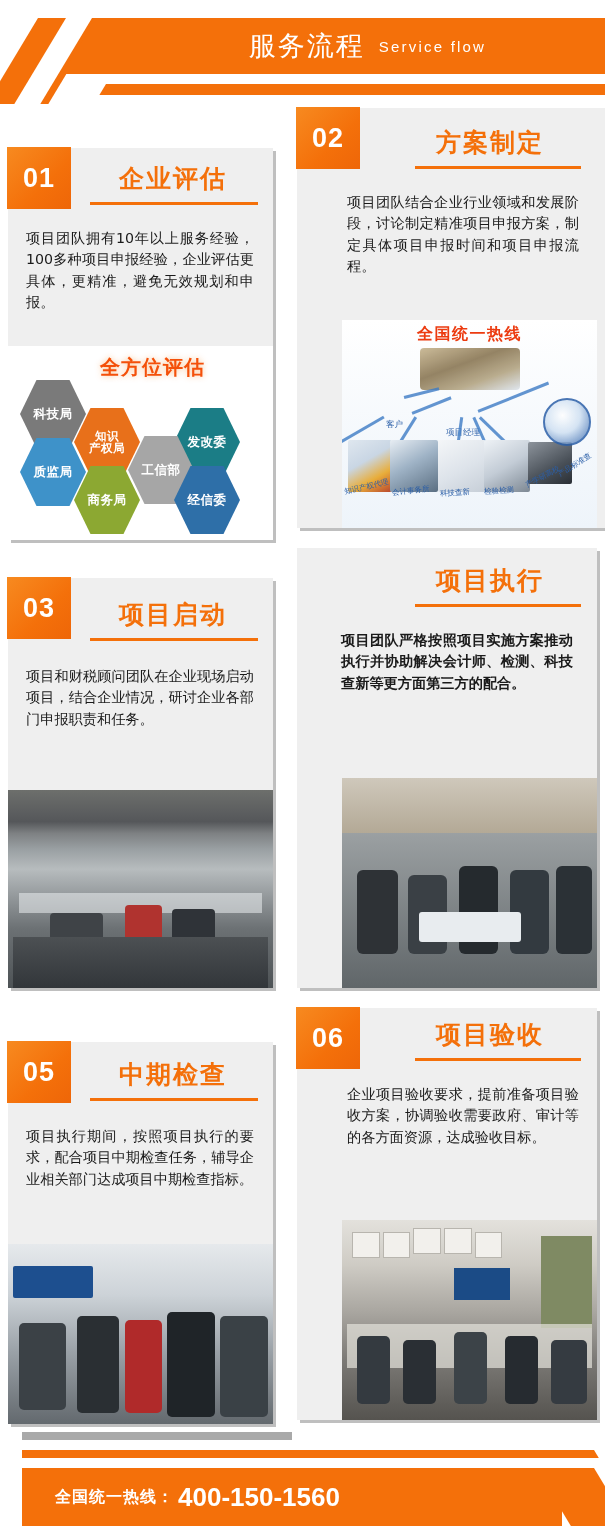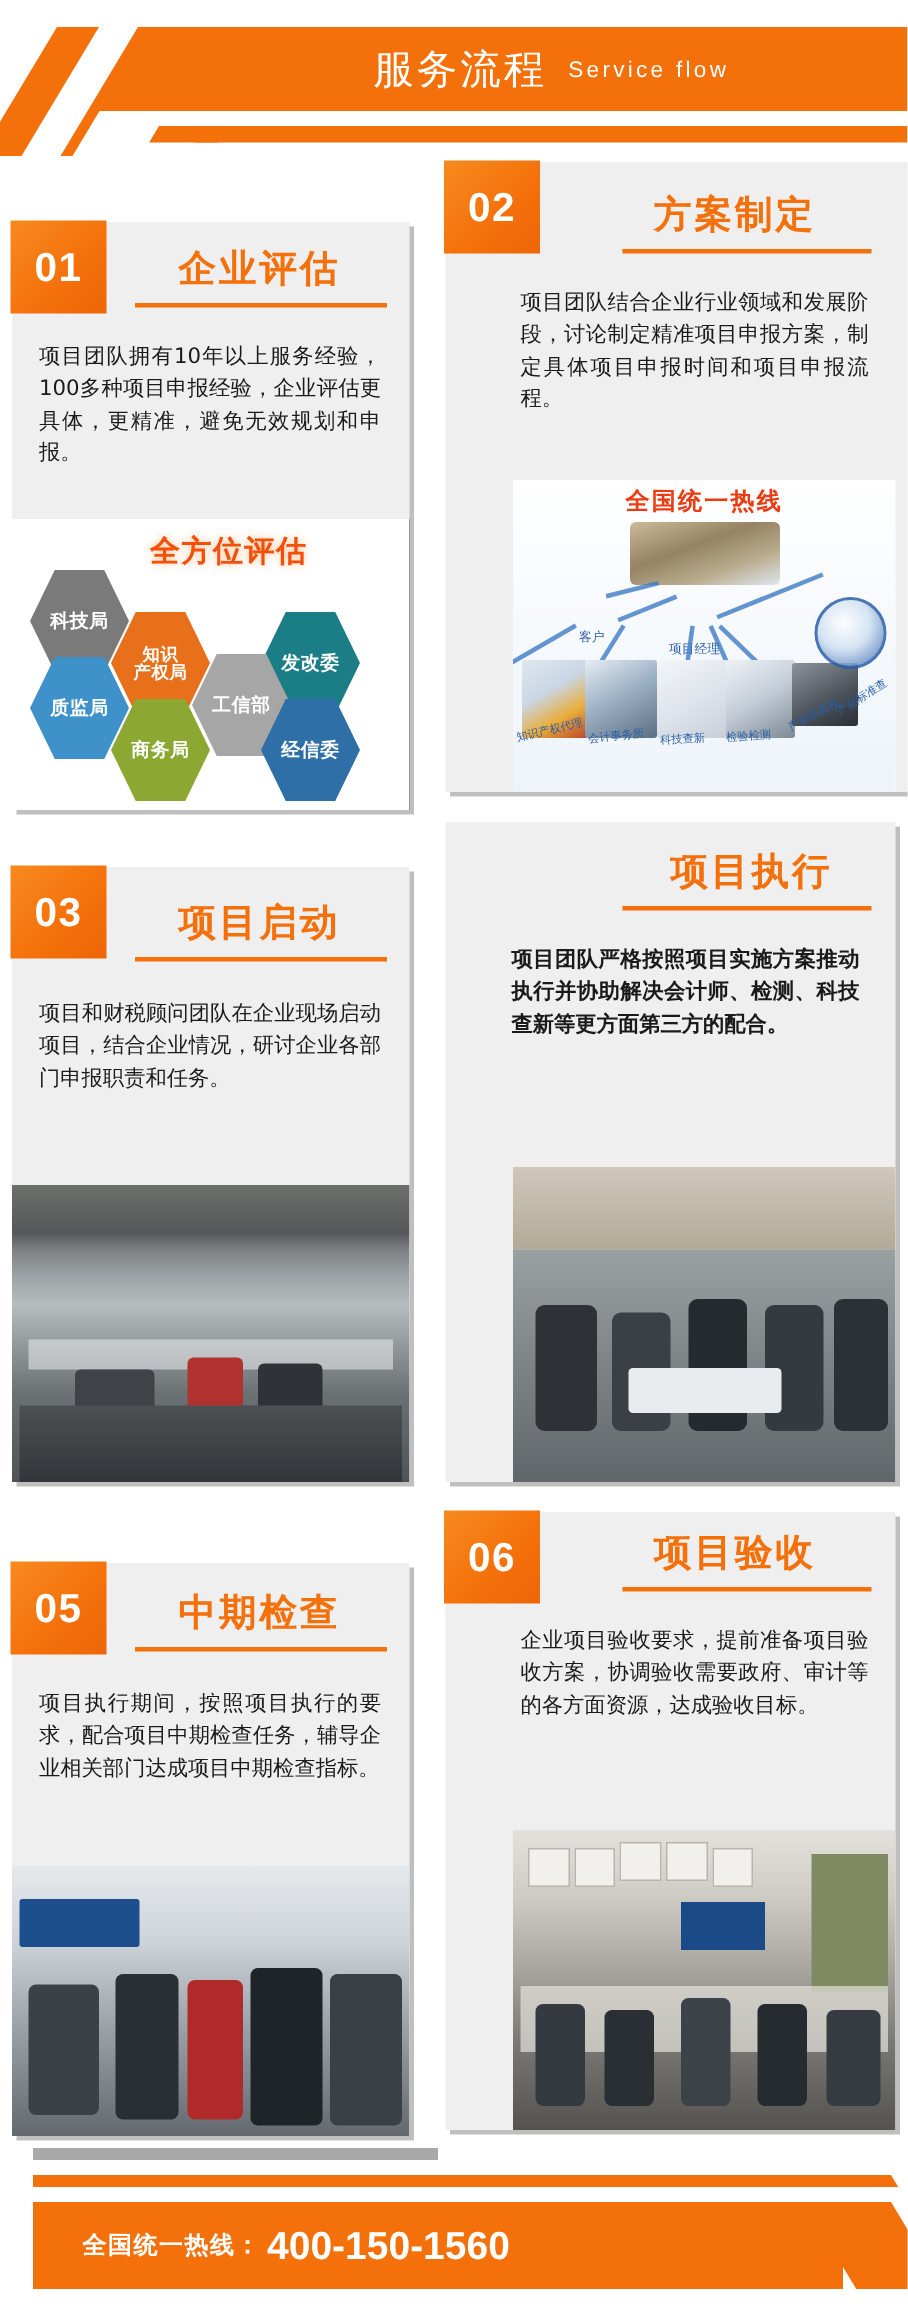--- a/index.html
+++ b/index.html
@@ -50,21 +50,21 @@
   
   #card1 .card-title{left:72px;top:14px;width:186px;}
   #card1 .title-rule{left:82px;top:54px;width:168px;}
   #card1 .card-body{left:18px;top:80px;width:228px;}
   #card2 .card-title{left:100px;top:18px;width:186px;}
   #card2 .title-rule{left:118px;top:58px;width:166px;}
   #card2 .card-body{left:50px;top:84px;width:232px;}
   #card3 .card-title{left:72px;top:20px;width:186px;}
   #card3 .title-rule{left:82px;top:60px;width:168px;}
   #card3 .card-body{left:18px;top:88px;width:228px;}
-  #card4 .card-title{left:111px;top:16px;width:186px;}
+  #card4 .card-title{left:100px;top:16px;width:186px;}
   #card4 .title-rule{left:118px;top:56px;width:166px;}
   #card4 .card-body{left:44px;top:82px;width:232px;font-weight:bold;}
   #card5 .card-title{left:72px;top:16px;width:186px;}
   #card5 .title-rule{left:82px;top:56px;width:168px;}
   #card5 .card-body{left:18px;top:84px;width:228px;}
   #card6 .card-title{left:100px;top:10px;width:186px;}
   #card6 .title-rule{left:118px;top:50px;width:166px;}
   #card6 .card-body{left:50px;top:76px;width:232px;}
 
   .media{position:absolute;overflow:hidden;background:#d8d8d8;}

